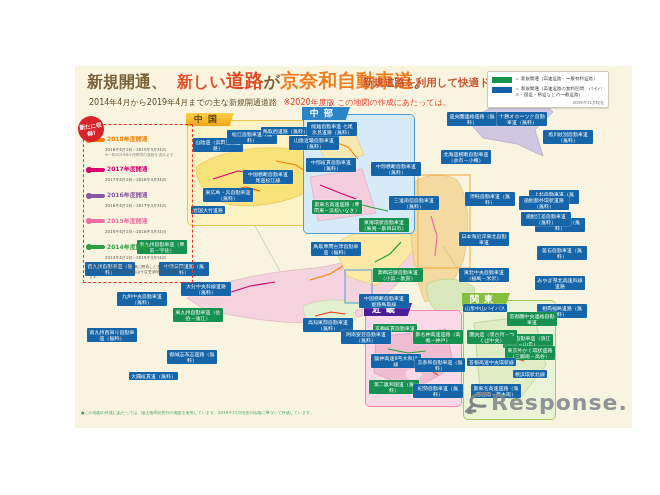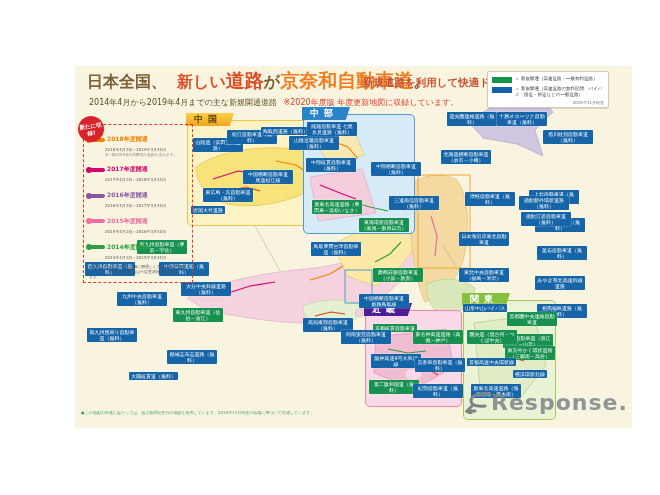--- a/index.html
+++ b/index.html
@@ -93,26 +93,26 @@
     <polyline points="356,150 362,170 360,190" fill="none" stroke="#ea6ea0" stroke-width="1.2"></polyline>
 
     <line x1="180" y1="160" x2="205" y2="205" stroke="#b0a890" stroke-width="0.5"></line>
     <line x1="381" y1="200" x2="368" y2="180" stroke="#b0a890" stroke-width="0.5"></line>
     <line x1="290" y1="280" x2="272" y2="258" stroke="#b0a890" stroke-width="0.5"></line>
 
     <path d="M430,34 L468,18 L488,40 L470,58 L478,84 L452,72 L418,66 L402,48 Z" fill="#cfc6e2" stroke="#a79bc8" stroke-width="0.6" transform="translate(-10,6)"></path>
   </svg>
 
   <div class="title">
-    <span class="t-brown">日本全国、</span><span class="t-red">新しい</span><span class="t-red-big">道路</span><span class="t-brown">が</span><span class="t-orange-big">京奈和自動車道</span><span class="t-brown">。</span>
+    <span class="t-brown">新規開通、</span><span class="t-red">新しい</span><span class="t-red-big">道路</span><span class="t-brown">が</span><span class="t-orange-big">京奈和自動車道</span><span class="t-brown">。</span>
   </div>
   <div class="tagline">新規道路を利用して快適ドライブを！</div>
   <div class="subtitle">
     <span class="m">2014年4月から2019年4月までの主な新規開通道路</span>
-    <span class="n">※2020年度版 年度更新地図に収録しています。</span>
+    <span class="n">※2020年度版 この地図の作成にあたっては。</span>
   </div>
 
   <div class="legend">
     <div class="row">
       <span class="sw" style="background:#13934b"></span>
       <span class="lt">＝ 新規開通（高速道路・一般有料道路）</span>
     </div>
     <div class="row">
       <span class="sw" style="background:#155fa8"></span>
       <span class="lt">＝ 新規開通（高速道路の無料区間、バイパス・国道・県道などの一般道路）</span>

